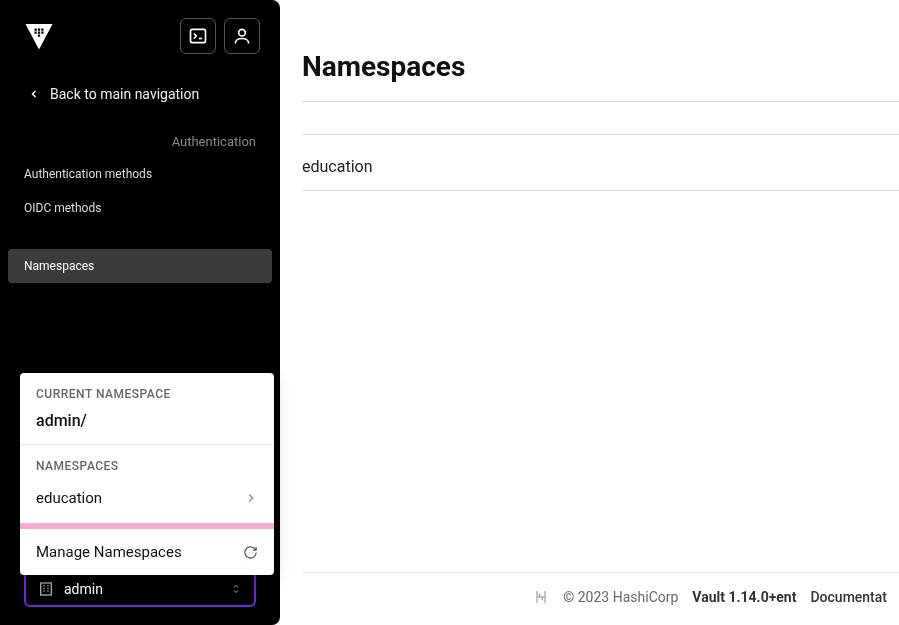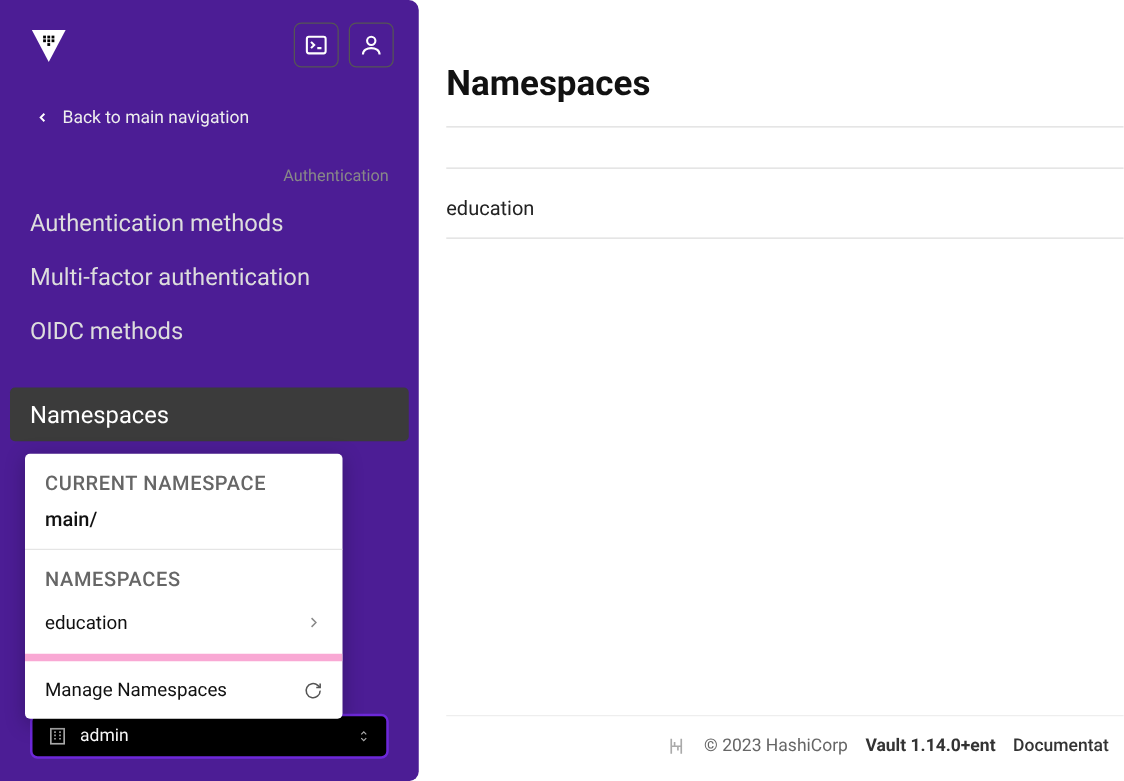--- a/index.html
+++ b/index.html
@@ -1,32 +1,32 @@
 <!DOCTYPE html>
 <html><head>
   <meta charset="utf-8">
   <style>
     * { margin: 0; padding: 0; box-sizing: border-box; font-family: -apple-system, BlinkMacSystemFont, "Segoe UI", Roboto, sans-serif; }
     body { width: 899px; height: 625px; display: flex; background: #fff; overflow: hidden; position: relative; }
     
-    .sidebar { width: 335px; background: #4c1d95; color: #fff; display: flex; flex-direction: column; position: relative; border-radius: 0 8px 8px 0; }
+    .sidebar { width: 280px; background: #000000; color: #fff; display: flex; flex-direction: column; position: relative; border-radius: 0 8px 8px 0; }
     .sidebar-top { display: flex; justify-content: space-between; align-items: center; padding: 18px 20px 14px 24px; }
     .logo { width: 30px; height: 30px; }
     .top-icons { display: flex; gap: 8px; }
     .icon-btn { width: 36px; height: 36px; border: 1px solid #555; border-radius: 6px; display: flex; align-items: center; justify-content: center; cursor: pointer; background: transparent; }
     
     .back-nav { display: flex; align-items: center; gap: 10px; padding: 18px 24px 20px 28px; color: #eee; font-size: 14px; cursor: pointer; }
     
     .section-header { padding: 12px 24px 8px 24px; color: #888; font-size: 13px; font-weight: 400; text-align: right; }
-    .nav-item { padding: 10px 24px; color: #ddd; font-size: 19px; cursor: pointer; }
+    .nav-item { padding: 10px 24px; color: #ddd; font-size: 12px; cursor: pointer; }
     .nav-item.active { background: #3b3b3b; border-radius: 4px; margin: 0 8px; padding: 10px 16px; color: #fff; }
     .nav-section-gap { height: 24px; }
     
     .popup { position: absolute; left: 20px; width: 254px; background: #fff; color: #000; border-radius: 4px; box-shadow: 0 4px 16px rgba(0,0,0,0.25); bottom: 50px; z-index: 10; overflow: hidden; }
-    .popup-label { padding: 14px 16px 6px 16px; font-size: 16px; font-weight: 500; letter-spacing: 0.5px; color: #666; }
+    .popup-label { padding: 14px 16px 6px 16px; font-size: 12px; font-weight: 500; letter-spacing: 0.5px; color: #666; }
     .popup-current { padding: 4px 16px 14px 16px; font-size: 16px; font-weight: 500; color: #111; }
     .popup-divider { height: 1px; background: #e5e5e5; }
     .popup-ns-item { display: flex; justify-content: space-between; align-items: center; padding: 10px 16px; font-size: 15px; color: #111; cursor: pointer; }
     .popup-manage { display: flex; justify-content: space-between; align-items: center; padding: 14px 16px; font-size: 15px; color: #111; cursor: pointer; border-top: 6px solid #f9a8d4; margin-top: 6px; }
     
     .ns-selector { position: absolute; bottom: 18px; left: 24px; right: 24px; border: 2px solid #6d28d9; border-radius: 6px; padding: 8px 12px; display: flex; align-items: center; gap: 10px; background: #000; cursor: pointer; }
     .ns-selector-text { flex: 1; color: #fff; font-size: 14px; }
     
     .main { flex: 1; display: flex; flex-direction: column; min-width: 0; }
     .page-title { font-size: 28px; font-weight: 700; color: #111; padding: 50px 0 18px 22px; }
@@ -78,30 +78,29 @@
 
   <div class="back-nav">
     <svg width="12" height="12" viewBox="0 0 24 24" fill="none" stroke="#fff" stroke-width="3">
         <path d="M15 18l-6-6 6-6"></path>
       </svg>
     <span>Back to main navigation</span>
   </div>
 
   <div class="section-header">Authentication</div>
   <div class="nav-item">Authentication methods</div>
-  <div class="nav-item">Multi-factor authentication</div>
   <div class="nav-item">OIDC methods</div>
 
   <div class="nav-section-gap"></div>
 
   <div class="nav-item active">Namespaces</div>
 
   <div class="popup">
     <div class="popup-label">CURRENT NAMESPACE</div>
-    <div class="popup-current">main/</div>
+    <div class="popup-current">admin/</div>
     <div class="popup-divider"></div>
     <div class="popup-label">NAMESPACES</div>
     <div class="popup-ns-item">
       <span>education</span>
       <svg width="14" height="14" viewBox="0 0 24 24" fill="none" stroke="#888" stroke-width="2">
           <path d="M9 18l6-6-6-6"></path>
         </svg>
     </div>
     <div class="popup-manage">
       <span>Manage Namespaces</span>

